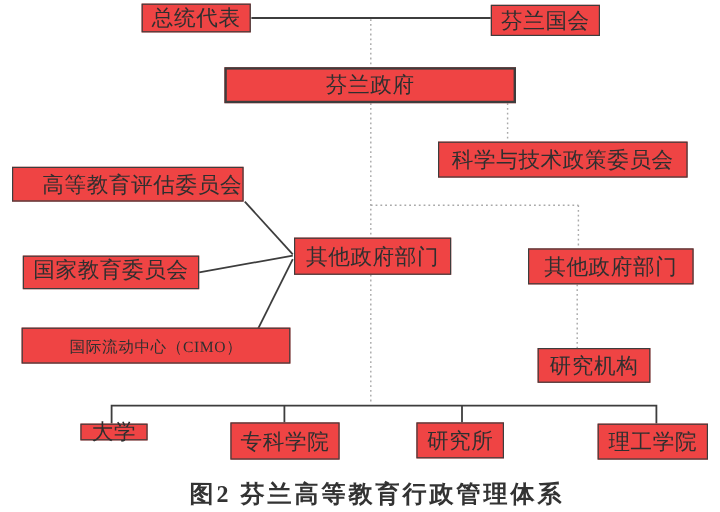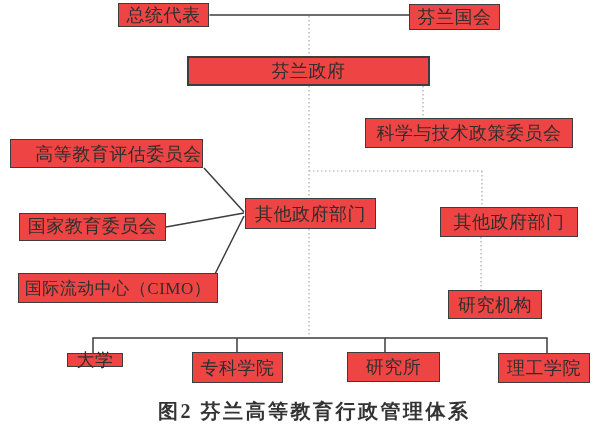--- a/index.html
+++ b/index.html
@@ -38,25 +38,25 @@
   }
   
   .n-president    { left: 118px; top: 3px;   width: 91px;  height: 24px; }
   .n-parliament   { left: 409px; top: 4px;   width: 91px;  height: 26px; }
   .n-government   { left: 187px; top: 56px;  width: 243px; height: 30px; border-width: 2px; }
   .n-scitech      { left: 365px; top: 118px; width: 208px; height: 30px; }
   .n-evaluation   { left: 10px;  top: 139px; width: 193px; height: 29px; padding-left: 24px; }
   .n-ministry     { left: 245px; top: 198px; width: 131px; height: 31px; }
   .n-othergov     { left: 440px; top: 207px; width: 138px; height: 30px; }
   .n-nationaledu  { left: 19px;  top: 213px; width: 147px; height: 28px; font-family: Liberation Mono, monospace; }
-  .n-cimo         { left: 18px;  top: 273px; width: 200px; height: 30px; font-size: 17px; }
+  .n-cimo         { left: 18px;  top: 273px; width: 224px; height: 30px; font-size: 13px; }
   .n-researchorg  { left: 448px; top: 290px; width: 94px;  height: 29px; }
   .n-university   { left: 67px;  top: 353px; width: 56px;  height: 14px; }
   .n-polytechnic  { left: 192px; top: 352px; width: 91px;  height: 31px; text-align: right; }
-  .n-researchinst { left: 347px; top: 352px; width: 93px;  height: 30px; }
+  .n-researchinst { left: 347px; top: 352px; width: 73px;  height: 30px; }
   .n-techcollege  { left: 498px; top: 353px; width: 92px;  height: 30px; }
   #caption {
     position: absolute;
     left: 158px;
     top: 398px;
     font-size: 20px;
     font-weight: bold;
     letter-spacing: 2.5px;
     color: #333333;
     white-space: nowrap;

